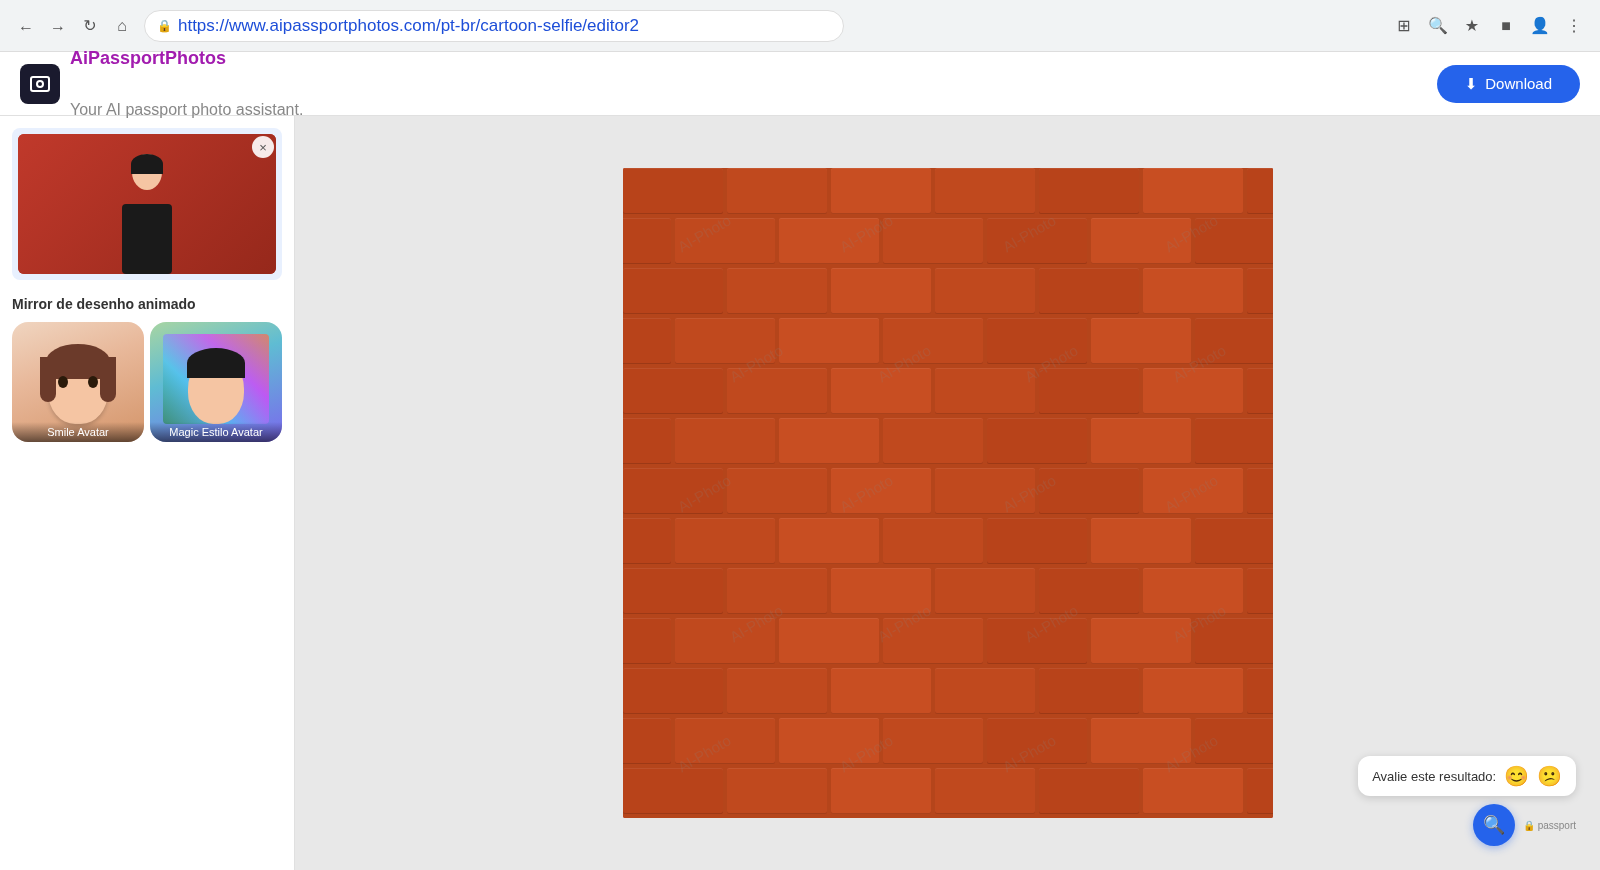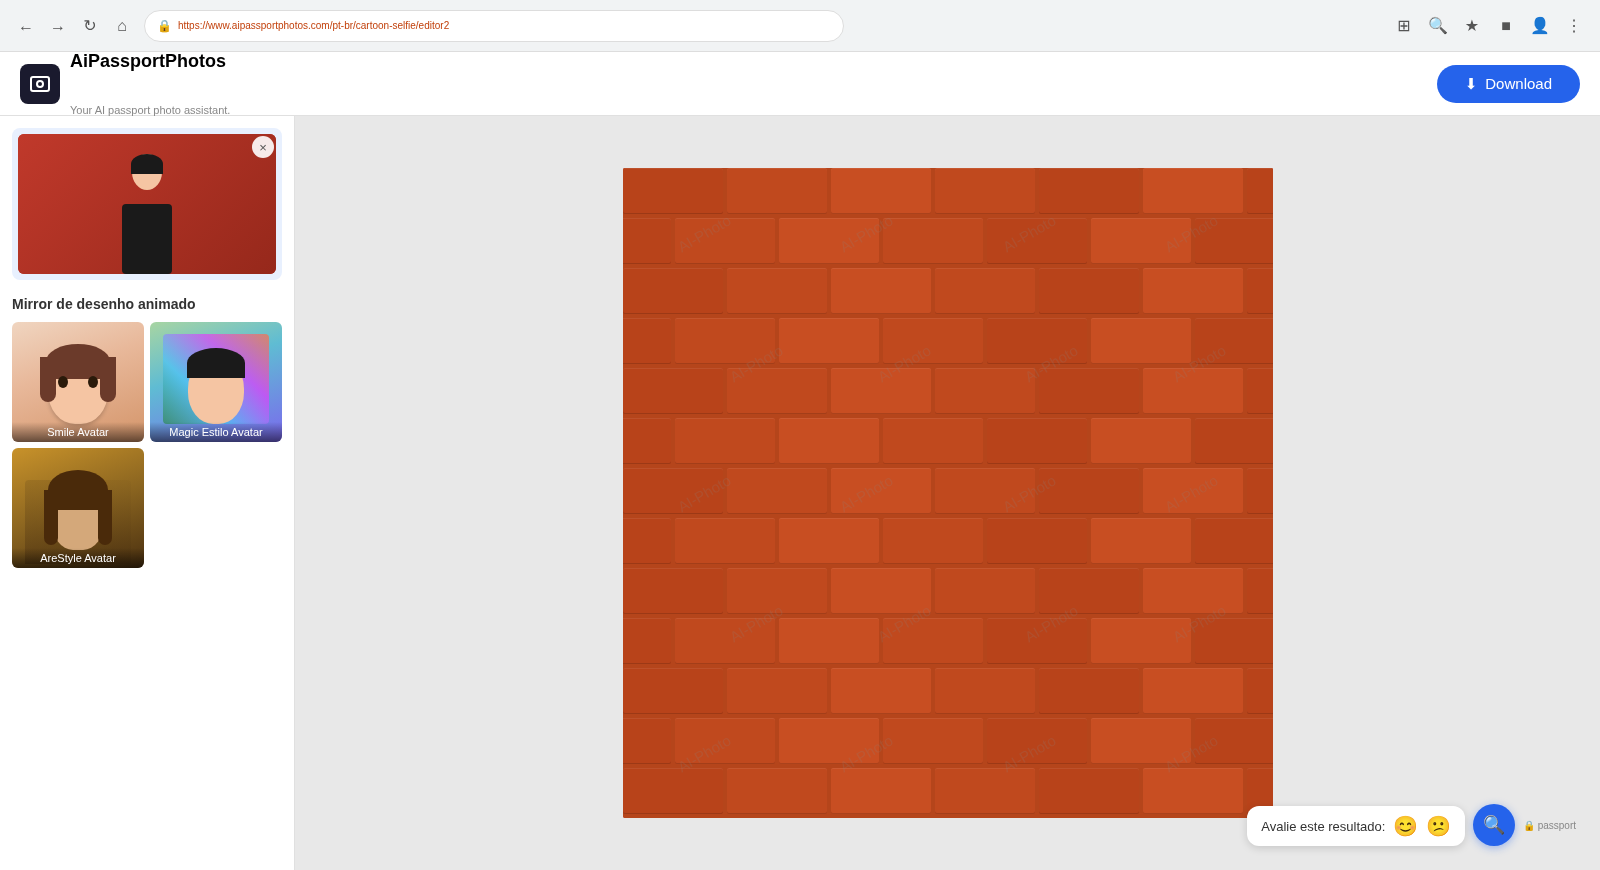--- a/index.html
+++ b/index.html
@@ -21,21 +21,21 @@
       border-radius: 50%; cursor: pointer; display: flex; align-items: center;
       justify-content: center; color: #555; font-size: 16px;
     }
     .address-bar {
       flex: 1; max-width: 700px; height: 32px; border-radius: 16px;
       background: #fff; border: 1px solid #ddd;
       display: flex; align-items: center; padding: 0 12px;
       font-size: 13px; color: #333; gap: 6px;
     }
     .lock-icon { font-size: 12px; color: #555; }
-    .address-text { flex: 1; font-size: 10px; color: #c2410c; }
+    .address-text { flex: 1; font-size: 17px; color: #1d4ed8; }
     .browser-icons { display: flex; gap: 6px; margin-left: auto; }
     .browser-icon-btn {
       width: 28px; height: 28px; border: none; background: transparent;
       border-radius: 50%; cursor: pointer; display: flex; align-items: center;
       justify-content: center; color: #555; font-size: 16px;
     }
 
     
     .app-header {
       background: #fff;
@@ -46,22 +46,22 @@
       border-bottom: 1px solid #e0e0e0;
       position: relative;
     }
     .logo-area { display: flex; align-items: center; gap: 10px; }
     .logo-icon {
       width: 40px; height: 40px; background: #1a1a2e;
       border-radius: 8px; display: flex; align-items: center;
       justify-content: center; color: white; font-size: 18px;
     }
     .logo-text { display: flex; flex-direction: column; }
-    .logo-title { font-size: 18px; font-weight: bold; color: #000000; }
-    .logo-subtitle { font-size: 11px; color: #888; margin-top: 32px; }
+    .logo-title { font-size: 18px; font-weight: bold; color: #a21caf; }
+    .logo-subtitle { font-size: 16px; color: #888; margin-top: 32px; }
     .download-btn {
       position: absolute; right: 20px;
       background: #2563eb; color: white;
       border: none; border-radius: 24px;
       padding: 10px 28px; font-size: 15px;
       cursor: pointer; display: flex; align-items: center; gap: 8px;
       font-weight: 500;
     }
 
     
@@ -97,21 +97,21 @@
     .section-title {
       font-size: 14px; font-weight: 600; color: #333;
       margin-bottom: 10px;
     }
     .style-grid {
       display: grid;
       grid-template-columns: 1fr 1fr;
       gap: 6px;
     }
     .style-item {
-      position: relative; border-radius: 6px; overflow: hidden;
+      position: relative; border-radius: 16px; overflow: hidden;
       cursor: pointer; height: 120px;
     }
     .style-label {
       position: absolute; bottom: 0; left: 0; right: 0;
       padding: 4px 6px;
       font-size: 11px; color: #fff;
       background: linear-gradient(transparent, rgba(0,0,0,0.55));
       text-align: center;
     }
 
@@ -178,21 +178,21 @@
       font-size: 15px; color: #888;
       transform: rotate(-30deg);
       white-space: nowrap;
       font-weight: 500;
     }
 
     
     .rating-widget {
       position: absolute;
       bottom: 24px; right: 24px;
-      display: flex; flex-direction: row;
+      display: flex; flex-direction: column;
       align-items: flex-end;
       gap: 8px;
     }
     .rating-bubble {
       background: #fff;
       border-radius: 12px;
       padding: 8px 14px;
       font-size: 13px; color: #333;
       box-shadow: 0 2px 8px rgba(0,0,0,0.15);
       display: flex; align-items: center; gap: 8px;
@@ -328,34 +328,20 @@
             <div style="width:56px;height:70px;background:#f5c5a3;border-radius:50% 50% 45% 45%;position:absolute;bottom:14px;left:50%;transform:translateX(-50%);">
               <div style="width:58px;height:30px;background:#1a1a1a;border-radius:50% 50% 0 0;position:absolute;top:-6px;left:-1px;"></div>
             </div>
           </div>
         </div>
         <div class="style-label">Magic Estilo Avatar</div>
       </div>
 
 
 
-      <div class="style-item artstyle-bg">
-        <div class="style-visual">
-          <div style="position:relative;width:80%;height:90%;">
-            <div style="position:absolute;bottom:0;left:0;right:0;top:20px;background:linear-gradient(180deg,#8b6520,#4a3010);border-radius:4px 4px 0 0;opacity:0.5;"></div>
-            <div style="width:52px;height:70px;background:#d4a87a;border-radius:50% 50% 40% 40%;position:absolute;bottom:14px;left:50%;transform:translateX(-50%);">
-              <div style="width:60px;height:40px;background:#4a2a0a;border-radius:50% 50% 0 0;position:absolute;top:-10px;left:-4px;"></div>
-
-              <div style="width:14px;height:55px;background:#4a2a0a;border-radius:0 0 8px 8px;position:absolute;top:10px;left:-8px;"></div>
-              <div style="width:14px;height:55px;background:#4a2a0a;border-radius:0 0 8px 8px;position:absolute;top:10px;right:-8px;"></div>
-            </div>
-          </div>
-        </div>
-        <div class="style-label">AreStyle Avatar</div>
-      </div>
 
     </div>
   </div>
 
   <div class="main-content">
     <div class="main-image-container">
       <div class="main-artwork">
 
         
         <div class="brick-wall">

